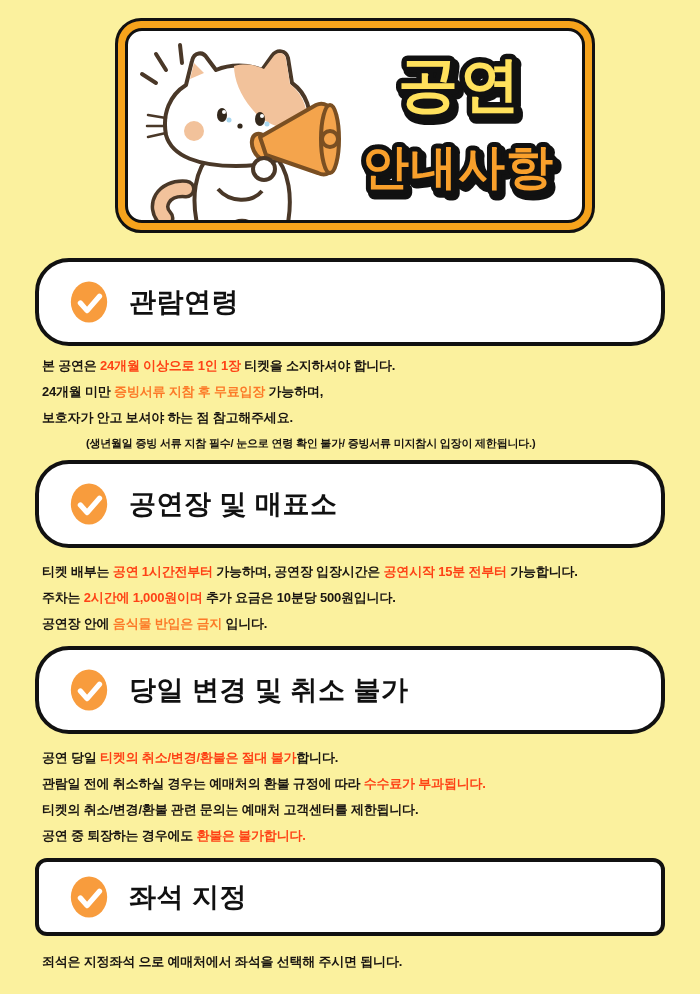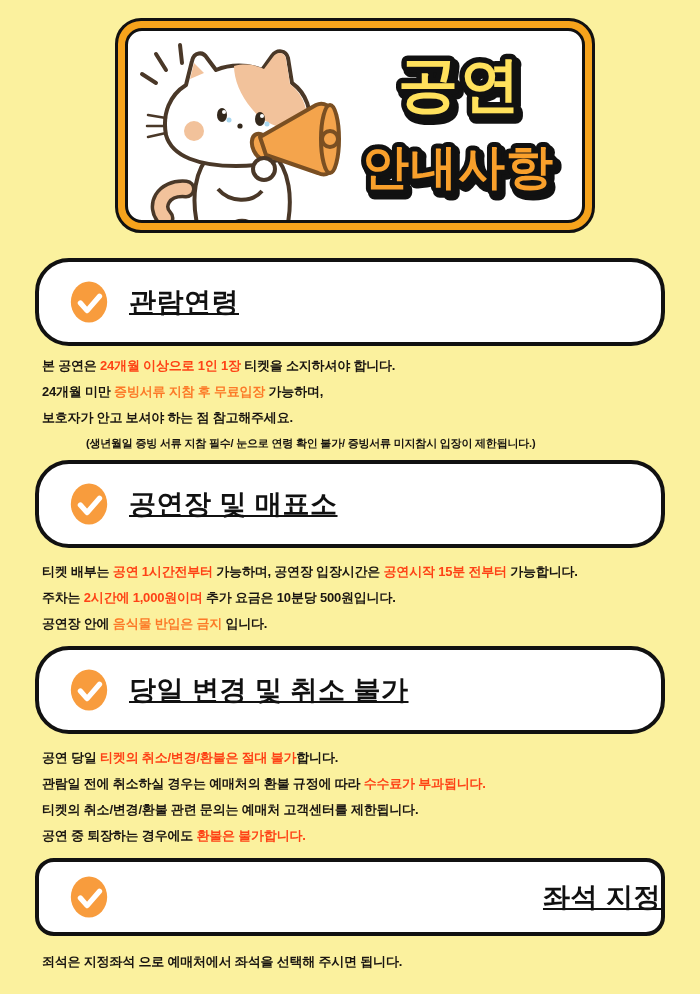--- a/index.html
+++ b/index.html
@@ -18,26 +18,26 @@
     background:var(--frame-orange);border:3.5px solid #111;border-radius:26px;}
   .header-inner{position:absolute;inset:7px;background:#fff;border:3.5px solid #111;
     border-radius:17px;overflow:hidden;}
   .mascot{position:absolute;left:6px;top:8px;}
   .title-block{position:absolute;right:2px;top:2px;width:240px;height:192px;}
 
   
   .pill{position:absolute;left:35px;width:630px;height:88px;background:#fff;
     border:4px solid #111;border-radius:34px;display:flex;align-items:center;
     padding-left:30px;gap:20px;}
-  .pill-title{margin:0;font-size:27px;font-weight:bold;color:#111;letter-spacing:.5px;text-decoration:underline;}
+  .pill-title{margin:0;font-size:27px;font-weight:bold;color:#111;letter-spacing:.5px;}
   .check{flex:0 0 auto;width:40px;height:44px;}
   .check-bg{fill:var(--check-orange);}
   .check-mark{fill:none;stroke:#fff;stroke-width:5.5;stroke-linecap:round;stroke-linejoin:round;}
   .pill-1{top:258px;} .pill-2{top:460px;} .pill-3{top:646px;}
-  .pill-4{top:858px;height:78px;border-radius:19px;justify-content:space-between;}
+  .pill-4{top:858px;height:78px;border-radius:12px;}
 
   
   .sec-body{position:absolute;left:42px;width:640px;}
   .body-1{top:356px;} .body-2{top:562px;} .body-3{top:748px;} .body-4{top:952px;}
   .sec-body p{margin:0 0 7px;font-size:13px;font-weight:bold;line-height:19px;
     white-space:nowrap;letter-spacing:-0.2px;}
   .sec-body p.small{font-size:11px;margin-left:44px;}
   .hl-red{color:var(--accent-red);}
   .hl-orange{color:var(--accent-orange);}
 

